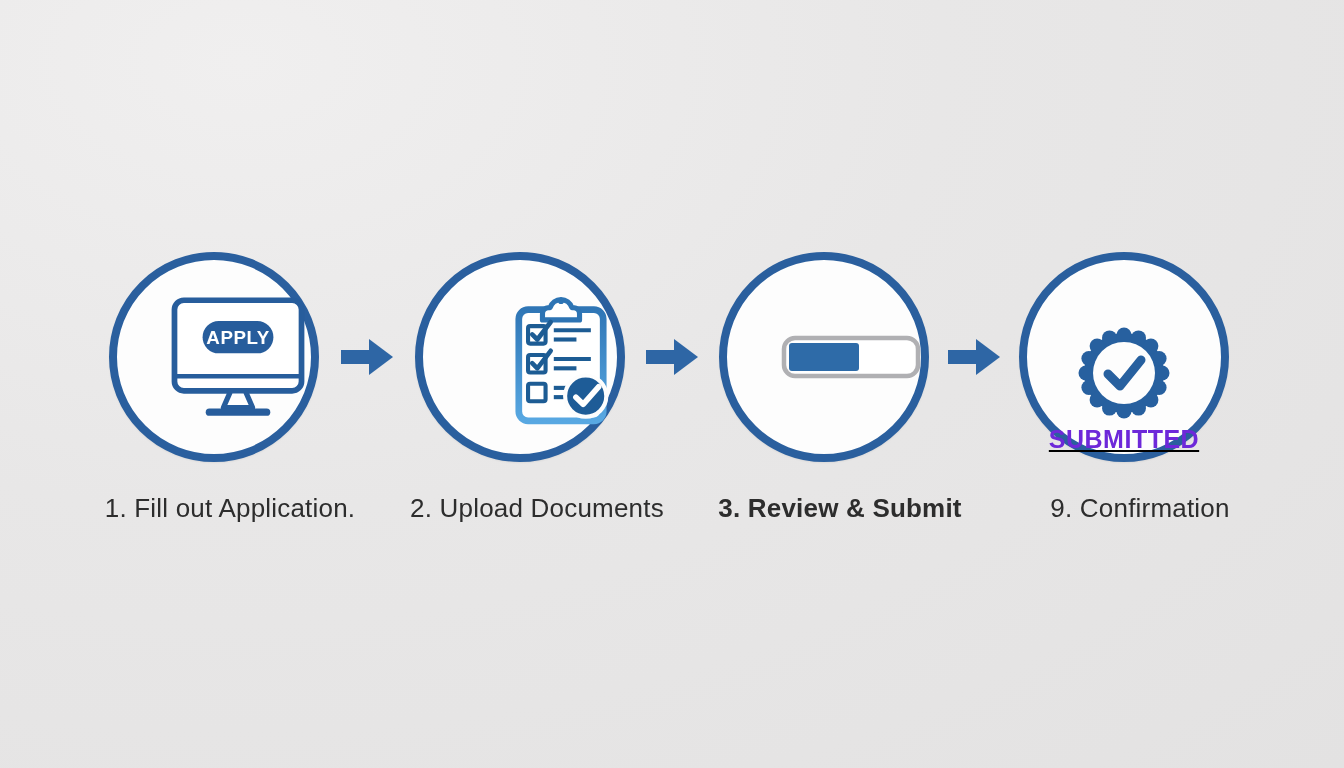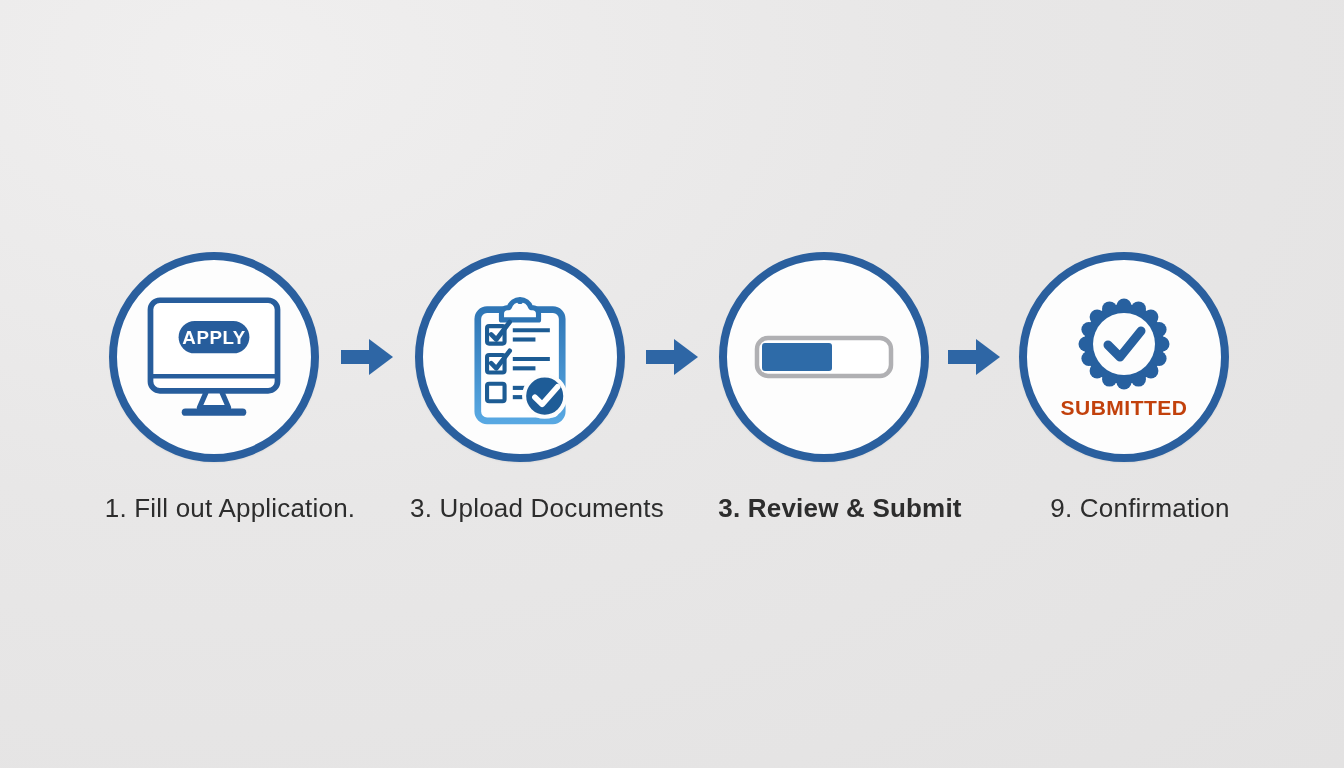--- a/index.html
+++ b/index.html
@@ -9,44 +9,45 @@
     background:radial-gradient(ellipse at 18% 8%, #f0efef 0%, #e8e7e7 45%, #e3e2e2 100%);
   }
   .stage{position:relative;width:1344px;height:768px;}
   .flow-row{
     position:absolute;left:109px;top:252px;
     display:flex;align-items:center;
   }
   .step-circle{
     width:194px;height:194px;border-radius:50%;
     background:#fdfdfd;border:8px solid #2a5f9e;
-    display:flex;align-items:center;justify-content:center;
+    display:flex;align-items:center;justify-content:flex-end;
     box-shadow:0 1px 2px rgba(0,0,0,0.06);
     flex:0 0 auto;
+    text-decoration:underline;
   }
   .step-circle.col{flex-direction:column;}
   .arrow-gap{
     display:flex;align-items:center;justify-content:center;
     height:210px;flex:0 0 auto;
   }
   .gap1{width:96px;}
   .gap2{width:94px;}
   .gap3{width:90px;}
   .labels{position:absolute;left:16px;top:493px;width:1344px;height:40px;}
   .step-label{
     position:absolute;width:340px;text-align:center;
     font-size:26px;font-weight:400;color:#2d2d2d;letter-spacing:0.2px;
   }
   .lbl1{left:44px;}
   .lbl2{left:351px;}
   .lbl3{left:654px;font-weight:bold;}
   .lbl4{left:954px;}
   .submitted-label{
     margin-top:2px;
-    font-size:21px;font-weight:700;color:#c2410c;letter-spacing:0.5px;
+    font-size:25px;font-weight:700;color:#6d28d9;letter-spacing:0.5px;
   }
   svg{display:block;}
 </style>
 </head>
 <body>
 
 <div class="stage">
 
   <div class="flow-row">
 
@@ -151,18 +152,18 @@
         <circle cx="50" cy="50" r="31" fill="#fdfdfd"></circle>
         <path d="M34,51 l12,12 l21,-26" fill="none" stroke="#27609f" stroke-width="9" stroke-linecap="round" stroke-linejoin="round"></path>
       </svg>
       <div class="submitted-label">SUBMITTED</div>
     </div>
 
   </div>
 
   <div class="labels">
     <div class="step-label lbl1">1. Fill out Application.</div>
-    <div class="step-label lbl2">3. Upload Documents</div>
+    <div class="step-label lbl2">2. Upload Documents</div>
     <div class="step-label lbl3">3. Review &amp; Submit</div>
     <div class="step-label lbl4">9. Confirmation</div>
   </div>
 
 </div>
 
 </body></html>

